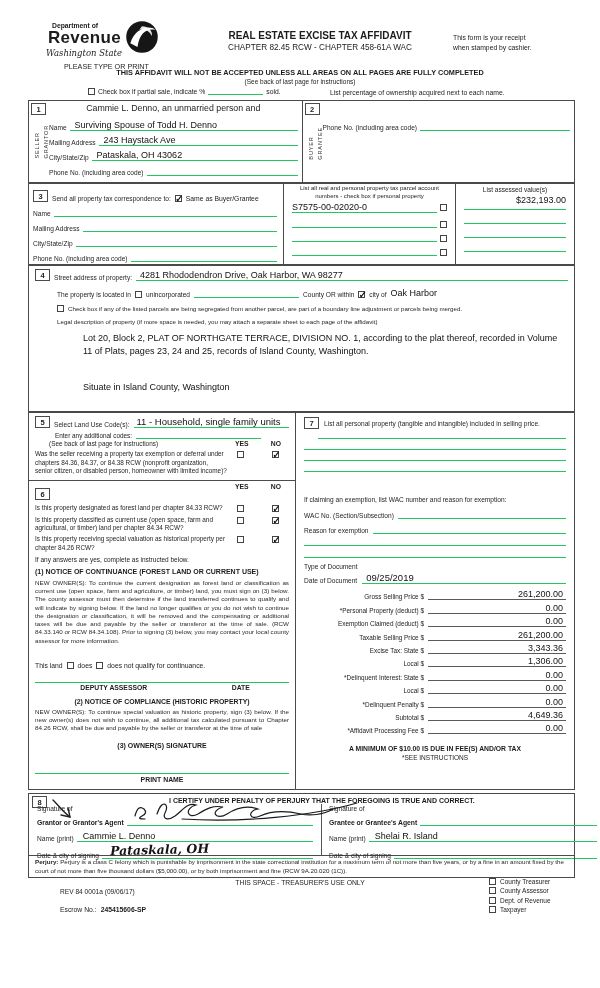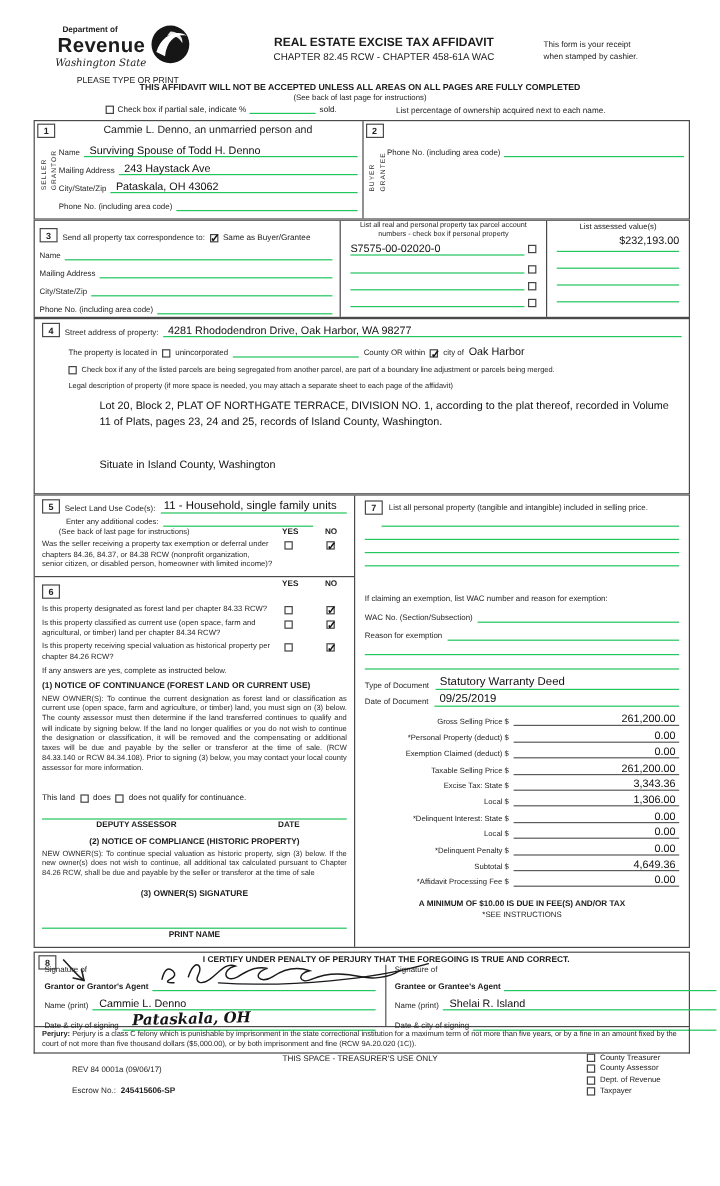--- a/index.html
+++ b/index.html
@@ -292,21 +292,20 @@
       </div>
       <div class="frow" style="margin-top:8px; gap:4px;">
         <span class="lbl65">Reason for exemption</span>
         <span class="fl" style="flex:1;"></span>
       </div>
       <div class="fl" style="margin-top:11px;"></div>
       <div class="fl" style="margin-top:11px;"></div>
 
       <div class="frow" style="margin-top:5px; gap:5px;">
         <span class="lbl65">Type of Document</span>
-        <span class="fl val95" style="flex:1; padding-left:4px;">Statutory Warranty Deed</span>
       </div>
       <div class="frow" style="margin-top:2px; gap:5px;">
         <span class="lbl65">Date of Document</span>
         <span class="fl val95" style="flex:1; padding-left:4px;">09/25/2019</span>
       </div>
 
       <div style="margin-top:3px;">
         <div class="fee-row">
             <span class="fee-lbl">Gross Selling Price $</span>
             <span class="fee-val">261,200.00</span>

